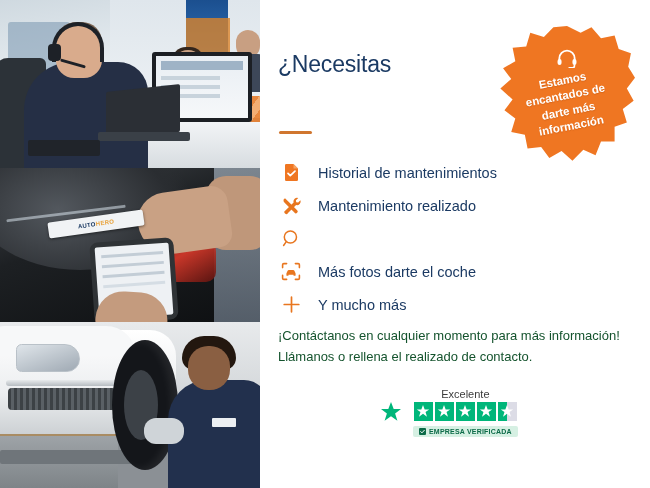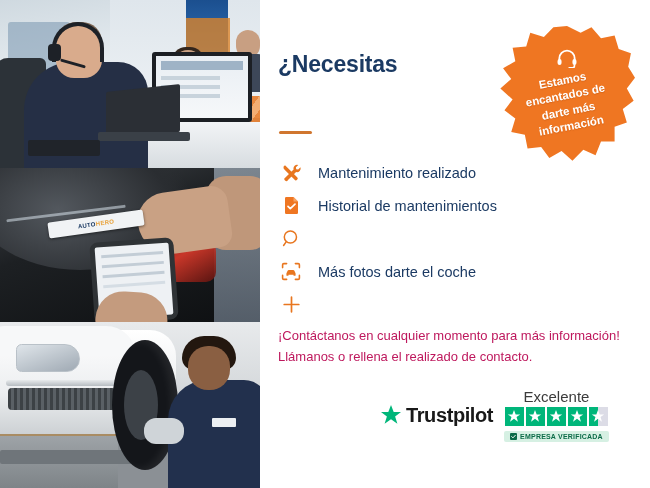--- a/index.html
+++ b/index.html
@@ -298,21 +298,21 @@
     background: #ffffff;
     padding: 0;
   }
   .headline {
     position: absolute;
     left: 18px;
     top: 50px;
     margin: 0;
     font-size: 23px;
     line-height: 1.28;
-    font-weight: bold;
+    font-weight: normal;
     color: #1b3a63;
     letter-spacing: -0.2px;
   }
   .divider {
     position: absolute;
     left: 19px;
     top: 131px;
     width: 33px;
     height: 3px;
     background: #d0762f;
@@ -393,21 +393,21 @@
   }
 
   
   .contact-copy {
     position: absolute;
     left: 18px;
     top: 325px;
     margin: 0;
     font-size: 13px;
     line-height: 1.62;
-    color: #be185d;
+    color: #14532d;
     width: 365px;
   }
 
   
   .trustpilot {
     position: absolute;
     left: 120px;
     top: 388px;
     display: flex;
     align-items: center;
@@ -424,21 +424,21 @@
     color: #191919;
     letter-spacing: -0.4px;
   }
   .tp-rating {
     display: flex;
     flex-direction: column;
     align-items: center;
     gap: 2px;
   }
   .tp-excelente {
-    font-size: 15px;
+    font-size: 11px;
     color: #3b3b3b;
   }
   .tp-stars {
     display: flex;
     gap: 2px;
   }
   .tp-star-box {
     width: 19px;
     height: 19px;
     background: #00b67a;
@@ -564,37 +564,37 @@
         <rect x="18" y="12.2" width="4.4" height="6.6" rx="2.2" fill="#ffffff"></rect>
         <path d="M20.2 18.8v.6a2.4 2.4 0 0 1-2.4 2.4h-3.4" fill="none" stroke="#ffffff" stroke-width="1.8" stroke-linecap="round"></path>
       </svg>
       <div class="badge-text">Estamos encantados de darte más información</div>
     </div>
 
     <ul class="feature-list">
 
       <li class="feature-item">
         <span class="feature-icon">
-          <svg width="19" height="19" viewBox="0 0 19 19">
-            <path d="M3 2.2l9.4 9.4 2.5 2.5a1.8 1.8 0 1 1-2.5 2.5l-2.5-2.5L2.4 6.6a3.1 3.1 0 0 1-.8-3.1z" fill="#e8761f"></path>
-            <path d="M16.3 2.1a3.6 3.6 0 0 0-4.7 4.3L3.4 14.5a1.9 1.9 0 1 0 2.6 2.6l8.1-8.1a3.6 3.6 0 0 0 4.3-4.7l-2.2 2.2-2-.3-.3-2z" fill="#e8761f"></path>
-          </svg>
-        </span>
-        <span class="feature-label">Mantenimiento realizado</span>
-      </li>
-
-      <li class="feature-item">
-        <span class="feature-icon">
           <svg width="17" height="19" viewBox="0 0 17 19">
             <path d="M2 2.2A1.2 1.2 0 0 1 3.2 1h7.3L15 5.4v11.4a1.2 1.2 0 0 1-1.2 1.2H3.2A1.2 1.2 0 0 1 2 16.8z" fill="#ef7622"></path>
             <path d="M10.5 1v4.4H15z" fill="#f7a463"></path>
             <path d="M5 10.4l2.3 2.3L12 8.2" fill="none" stroke="#ffffff" stroke-width="1.7" stroke-linecap="round" stroke-linejoin="round"></path>
           </svg>
         </span>
         <span class="feature-label">Historial de mantenimientos</span>
+      </li>
+
+      <li class="feature-item">
+        <span class="feature-icon">
+          <svg width="19" height="19" viewBox="0 0 19 19">
+            <path d="M3 2.2l9.4 9.4 2.5 2.5a1.8 1.8 0 1 1-2.5 2.5l-2.5-2.5L2.4 6.6a3.1 3.1 0 0 1-.8-3.1z" fill="#e8761f"></path>
+            <path d="M16.3 2.1a3.6 3.6 0 0 0-4.7 4.3L3.4 14.5a1.9 1.9 0 1 0 2.6 2.6l8.1-8.1a3.6 3.6 0 0 0 4.3-4.7l-2.2 2.2-2-.3-.3-2z" fill="#e8761f"></path>
+          </svg>
+        </span>
+        <span class="feature-label">Mantenimiento realizado</span>
       </li>
 
       <li class="feature-item">
         <span class="feature-icon">
           <svg width="19" height="19" viewBox="0 0 19 19">
             <circle cx="8.4" cy="8" r="6.1" fill="none" stroke="#e8761f" stroke-width="1.5"></circle>
             <path d="M4.3 12.6L1.6 16.5" fill="none" stroke="#e8761f" stroke-width="1.5" stroke-linecap="round"></path>
           </svg>
         </span>
       </li>
@@ -613,35 +613,35 @@
         </span>
         <span class="feature-label">Más fotos darte el coche</span>
       </li>
 
       <li class="feature-item">
         <span class="feature-icon">
           <svg width="19" height="19" viewBox="0 0 19 19">
             <path d="M9.5 2.2v14.6M2.2 9.5h14.6" fill="none" stroke="#e8761f" stroke-width="1.7" stroke-linecap="round"></path>
           </svg>
         </span>
+        <span class="feature-label">Y mucho más</span>
       </li>
 
     </ul>
 
     <p class="contact-copy">
       <span>¡Contáctanos en cualquier momento para más información!</span><br>
       <span>Llámanos o rellena el realizado de contacto.</span>
     </p>
 
     <div class="trustpilot">
       <div class="tp-logo">
         <svg width="22" height="21" viewBox="0 0 22 21">
           <path d="M11 0l2.7 7.1H21l-5.9 4.4 2.3 7.3L11 14.3 4.6 18.8l2.3-7.3L1 7.1h7.3z" fill="#00b67a"></path>
         </svg>
-        <span class="tp-wordmark">Trustpilot</span>
       </div>
 
       <div class="tp-rating">
         <span class="tp-excelente">Excelente</span>
         <div class="tp-stars">
           <span class="tp-star-box">
             <svg width="14" height="13" viewBox="0 0 22 21">
                 <path d="M11 0l2.7 7.1H21l-5.9 4.4 2.3 7.3L11 14.3 4.6 18.8l2.3-7.3L1 7.1h7.3z" fill="#ffffff"></path>
               </svg>
           </span>

